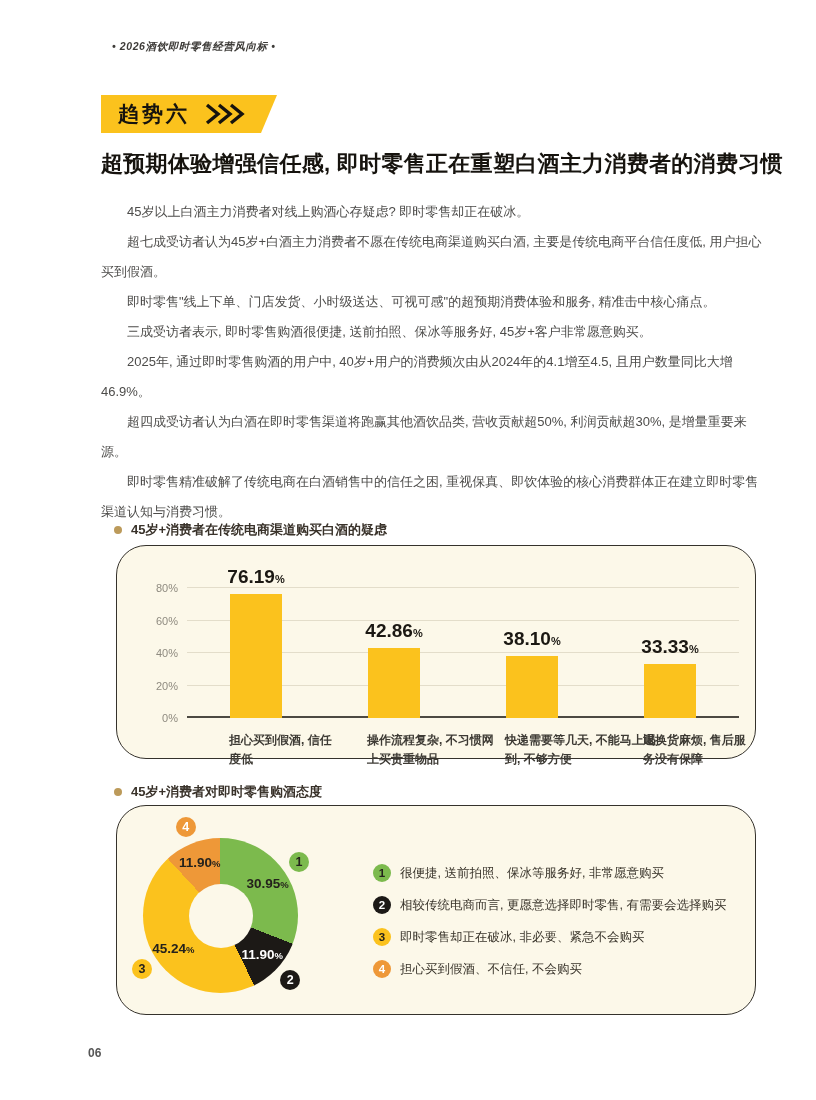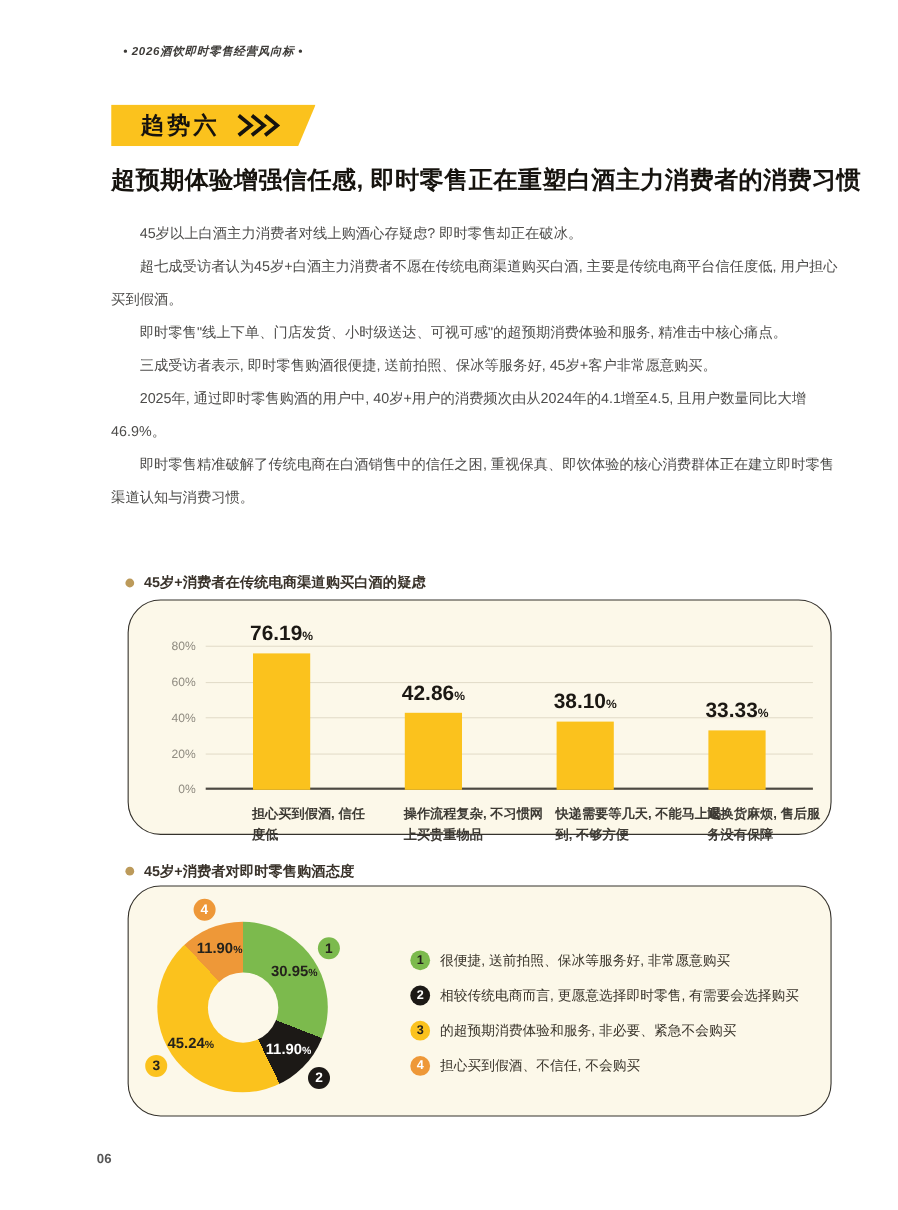--- a/index.html
+++ b/index.html
@@ -9,21 +9,21 @@
     background:#ffffff; overflow:hidden;
     font-family:"Liberation Sans", sans-serif;
   }
   .meta-header {
     position:absolute; left:86px; top:40px;
     font-size:10.5px; font-style:italic; font-weight:bold;
     color:#3d3b38; letter-spacing:.6px;
   }
   .banner {
     position:absolute; left:75px; top:95px; height:38px;
-    display:flex; align-items:center; padding:0 32px 0 27px;
+    display:flex; align-items:center; padding:0 32px 0 17px;
     clip-path:polygon(0 0,100% 0,calc(100% - 16px) 100%,0 100%);
   }
   .banner-text { font-size:21px; font-weight:bold; color:#16130e; letter-spacing:3px; }
   .banner-chevrons { margin-left:13px; display:block; }
   .heading {
     position:absolute; left:75px; top:134px; width:690px;
     font-size:22px; font-weight:bold; color:#16130e; letter-spacing:.3px;
   }
   .paragraphs { position:absolute; left:75px; top:197px; width:666px; }
   .paragraphs p { margin:0; text-indent:2em; font-size:13px; line-height:30px; color:#4d4c4a; }
@@ -89,20 +89,21 @@
   </div>
 
   <h1 class="heading">超预期体验增强信任感, 即时零售正在重塑白酒主力消费者的消费习惯</h1>
 
   <div class="paragraphs" id="paragraphs">
       <p>45岁以上白酒主力消费者对线上购酒心存疑虑? 即时零售却正在破冰。</p>
       <p>超七成受访者认为45岁+白酒主力消费者不愿在传统电商渠道购买白酒, 主要是传统电商平台信任度低, 用户担心买到假酒。</p>
       <p>即时零售"线上下单、门店发货、小时级送达、可视可感"的超预期消费体验和服务, 精准击中核心痛点。</p>
       <p>三成受访者表示, 即时零售购酒很便捷, 送前拍照、保冰等服务好, 45岁+客户非常愿意购买。</p>
       <p>2025年, 通过即时零售购酒的用户中, 40岁+用户的消费频次由从2024年的4.1增至4.5, 且用户数量同比大增46.9%。</p>
+      <p>超四成受访者认为白酒在即时零售渠道将跑赢其他酒饮品类, 营收贡献超50%, 利润贡献超30%, 是增量重要来源。</p>
       <p>即时零售精准破解了传统电商在白酒销售中的信任之困, 重视保真、即饮体验的核心消费群体正在建立即时零售渠道认知与消费习惯。</p>
     </div>
 
   <div class="section-title sec1-title">
     <span class="bullet" id="bullet1" style="background: rgb(188, 154, 90);"></span>
     <span>45岁+消费者在传统电商渠道购买白酒的疑虑</span>
   </div>
 
   <div class="card card1" id="card1" style="background: rgb(252, 248, 233);">
     <div class="bar-plot" id="barPlot">
@@ -173,21 +174,21 @@
         <div class="legend-row">
           <div class="legend-badge" style="background: rgb(124, 186, 77); color: rgb(36, 34, 28);">1</div>
           <div class="legend-label">很便捷, 送前拍照、保冰等服务好, 非常愿意购买</div>
         </div>
         <div class="legend-row">
           <div class="legend-badge" style="background: rgb(28, 25, 22); color: rgb(255, 255, 255);">2</div>
           <div class="legend-label">相较传统电商而言, 更愿意选择即时零售, 有需要会选择购买</div>
         </div>
         <div class="legend-row">
           <div class="legend-badge" style="background: rgb(251, 194, 29); color: rgb(36, 34, 28);">3</div>
-          <div class="legend-label">的超预期消费体验和服务, 非必要、紧急不会购买</div>
+          <div class="legend-label">即时零售却正在破冰, 非必要、紧急不会购买</div>
         </div>
         <div class="legend-row">
           <div class="legend-badge" style="background: rgb(238, 152, 56); color: rgb(255, 255, 255);">4</div>
           <div class="legend-label">担心买到假酒、不信任, 不会购买</div>
         </div>
       </div>
   </div>
 
   <div class="page-num">06</div>
 

